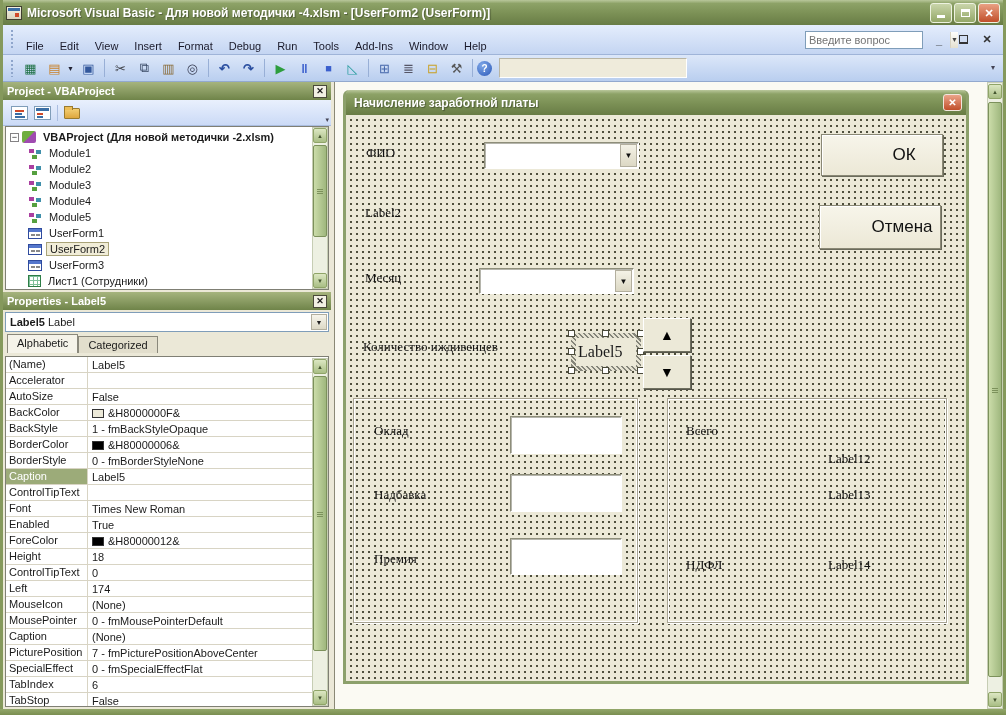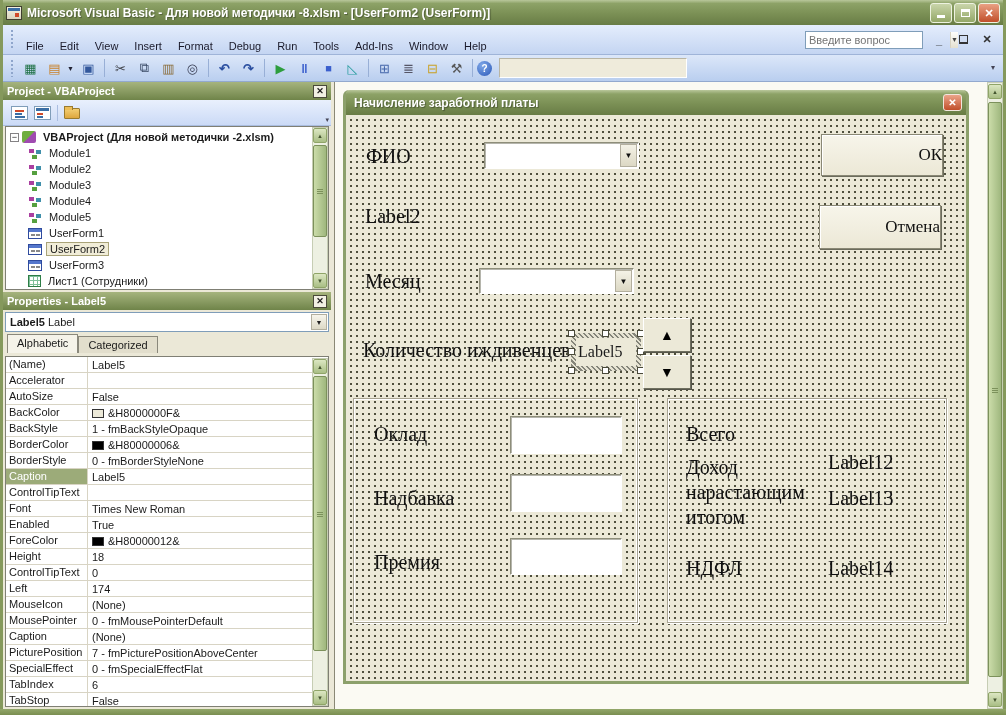--- a/index.html
+++ b/index.html
@@ -124,29 +124,29 @@
     border:3px solid #8CA06B; border-top:none; border-radius:6px 6px 0 0; background:#ECE9D8;}
   .uform-title { height:25px; border-radius:4px 4px 0 0;
     background:linear-gradient(180deg,#B9C79B 0%,#8DA267 16%,#7B9055 55%,#687C45 100%);
     display:flex; align-items:center; color:#fff; font-weight:bold; font-size:12px; padding:0 4px 0 8px;}
   .uform-title .cap { flex:1; text-shadow:1px 1px 1px rgba(0,0,0,.35);}
   .uclose { width:19px; height:17px; border-radius:3px; border:1px solid #F2E5DD;
     background:linear-gradient(#EBA489,#C14F2B); color:#fff; font-size:10px; font-weight:bold; line-height:15px; text-align:center;}
   .uform-client { position:absolute; left:0; right:0; top:25px; bottom:0; background:#ECE9D8;
     background-image:radial-gradient(#4F4F3D 0.8px, transparent 0.95px); background-size:6px 6px; background-position:2px 2px;}
 
-  .flabel { position:absolute; font-family:"Liberation Serif","DejaVu Serif",serif; font-size:20px; color:#111;}
+  .flabel { position:absolute; font-family:"Liberation Serif","DejaVu Serif",serif; font-size:13px; color:#111;text-align:center;}
 
   .fcombo { position:absolute; background:#fff; border:1px solid #8E8E7A; border-right-color:#FFF; border-bottom-color:#FFF; box-shadow:inset 1px 1px 0 rgba(90,90,70,.45);}
   .fcombo .cdrop { position:absolute; right:1px; top:1px; bottom:1px; width:17px; background:linear-gradient(#F4F2E6,#DCD8C4); border:1px solid #B3AF9E; text-align:center; font-size:8px; color:#111;}
   .fcombo .cdrop span { line-height:normal; display:inline-block; margin-top:6px;}
 
   .fbutton { position:absolute; background:linear-gradient(#F7F5EA,#ECE8D6); border:1px solid #8A8875;
     box-shadow:1px 1px 0 #6B6B5B, inset 1px 1px 0 #FFFFFF;
-    font-family:Liberation Serif, serif; font-size:17px; color:#111; text-align:right;padding-left:44px;}
+    font-family:Liberation Sans, sans-serif; font-size:17px; color:#111; text-align:center;padding-left:44px;}
 
   .ftext { position:absolute; background:#fff; border:1px solid #8E8E7A; border-right-color:#FFF; border-bottom-color:#FFF; box-shadow:inset 1px 1px 0 rgba(90,90,70,.45);}
 
   .fframe { position:absolute; border:1px solid #A7A391; box-shadow:inset 0 0 0 1px #FFFFFF, 1px 1px 0 #FFFFFF;}
 
   .spin { position:absolute; width:48px; height:71px;}
   .spin .sp { position:absolute; left:0; width:48px; height:34px; background:#ECE9D8; border:1px solid #6F6F5F; border-top-color:#FFF; border-left-color:#FFF; box-shadow:1px 1px 0 #55554a; text-align:center; font-size:14px; color:#000; line-height:32px;}
   .spin .up { top:0; } .spin .dn { bottom:0; }
 
   .selwrap { position:absolute; background:repeating-linear-gradient(45deg,#85857A 0 1.5px,#E6E3D2 1.5px 3.5px); padding:5px;}
@@ -157,21 +157,21 @@
   .h-ml{left:-3px;top:50%;margin-top:-4px;} .h-mr{right:-3px;top:50%;margin-top:-4px;}
   .h-bl{left:-3px;bottom:-3px;} .h-bc{left:50%;margin-left:-4px;bottom:-3px;} .h-br{right:-3px;bottom:-3px;}
 </style>
 </head>
 <body>
 
 <div>
 
   <div class="titlebar">
     <span class="app-icon"></span>
-    <span class="title-text">Microsoft Visual Basic - Для новой методички -8.xlsm - [UserForm2 (UserForm)]</span>
+    <span class="title-text">Microsoft Visual Basic - Для новой методички -4.xlsm - [UserForm2 (UserForm)]</span>
     <span class="win-btns">
       <span class="wbtn"><span class="glyph-min"></span></span>
       <span class="wbtn"><span class="glyph-max"></span></span>
       <span class="wbtn close">✕</span>
     </span>
   </div>
 
   <div class="menubar">
     <span class="grip"></span>
     <span class="menu-item">File</span>
@@ -459,21 +459,20 @@
           <span class="ftext" style="left:156px; top:17px; width:112px; height:38px;"><span></span></span>
           <span class="flabel" style="left:20px; top:88px;">Надбавка</span>
           <span class="ftext" style="left:156px; top:75px; width:112px; height:38px;"><span></span></span>
           <span class="flabel" style="left:20px; top:152px;">Премия</span>
           <span class="ftext" style="left:156px; top:139px; width:112px; height:37px;"><span></span></span>
         </span>
 
         <span class="fframe" style="left:321px; top:283px; width:280px; height:225px;">
           <span class="flabel" style="left:18px; top:24px;">Всего</span>
           <span class="flabel" style="left:160px; top:24px;margin-top:28px;">Label12</span>
-          <span class="flabel" style="left:18px; top:56px; width:138px; line-height:25px;">Доход нарастающим итогом</span>
           <span class="flabel" style="left:160px; top:88px;">Label13</span>
           <span class="flabel" style="left:18px; top:158px;">НДФЛ</span>
           <span class="flabel" style="left:160px; top:158px;">Label14</span>
         </span>
 
       </div>
     </div>
 
     <div class="vscroll mdi-scroll">
       <span class="sbtn" style="top:1px;">▲</span>

